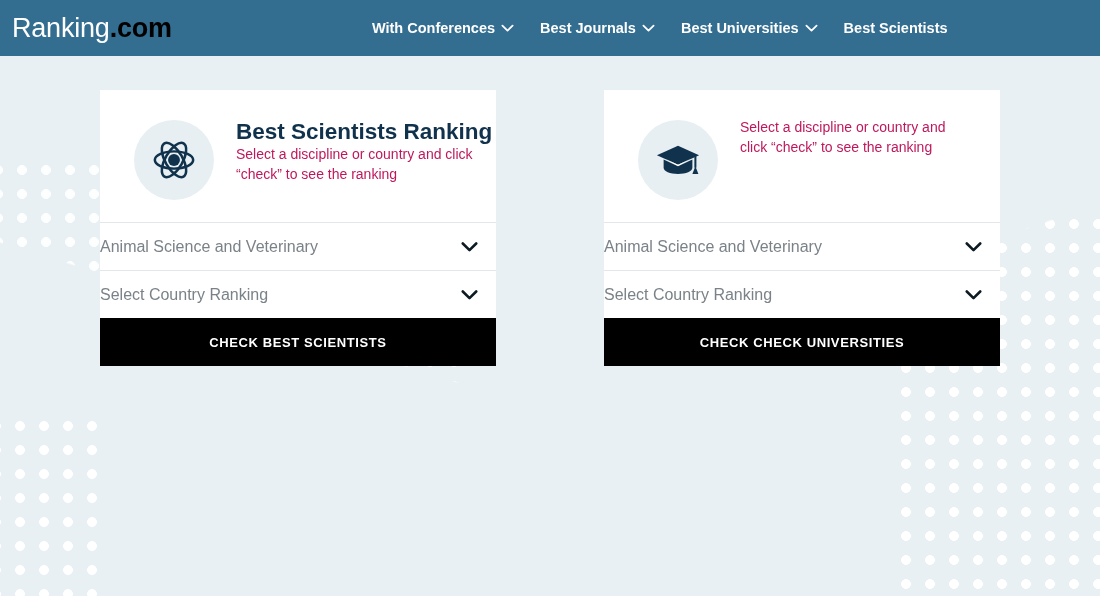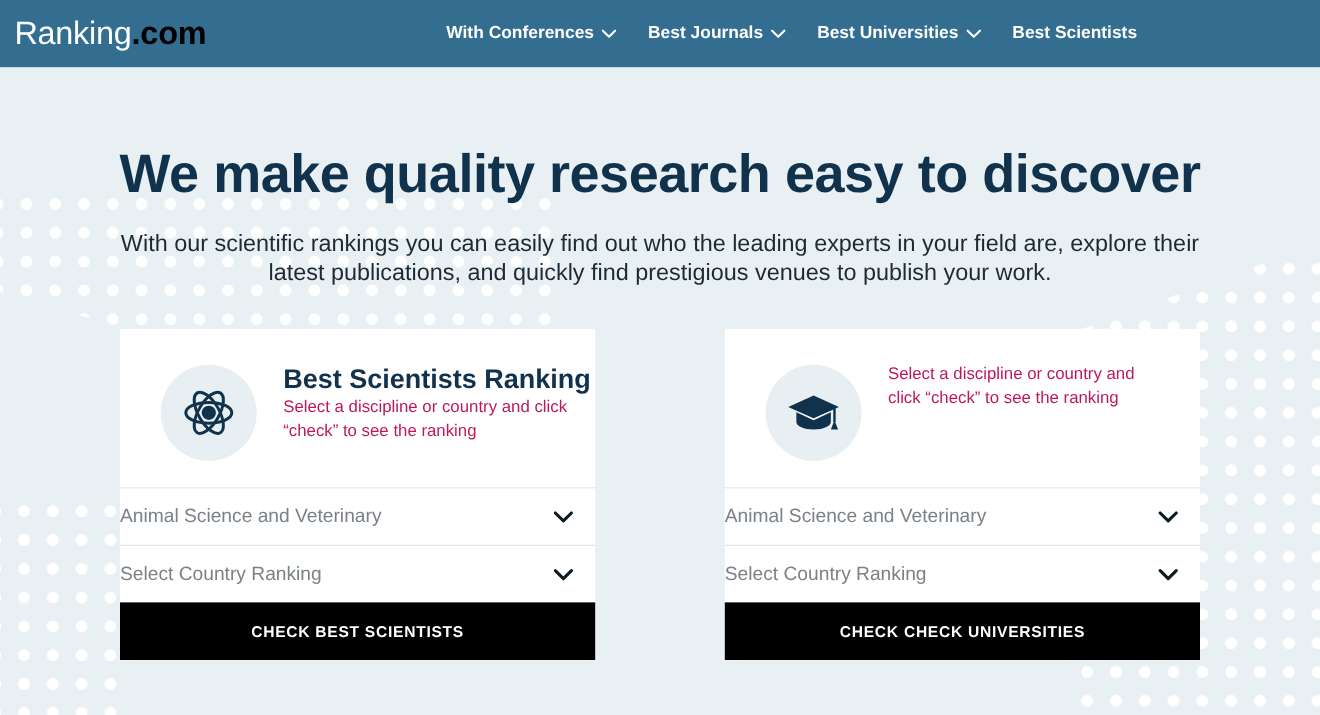--- a/index.html
+++ b/index.html
@@ -217,24 +217,20 @@
       </div>
 
       <div class="nav-item">
         <span>Best Scientists</span>
 
       </div>
 
     </nav>
   </div>
 
-  <div id="hero">
-    <h1 id="headline">We make quality research easy to discover</h1>
-    <p id="subtitle">With our scientific rankings you can easily find out who the leading experts in your field are, explore their latest publications, and quickly find prestigious venues to publish your work.</p>
-  </div>
 
   <div id="cards">
 
     <div class="card">
       <div class="card-head">
         <div class="card-icon">
           <svg width="46" height="46" viewBox="0 0 48 48">
             <g fill="none" stroke="#11324c" stroke-width="2.6">
               <ellipse cx="24" cy="24" rx="20" ry="9"></ellipse>
               <ellipse cx="24" cy="24" rx="20" ry="9" transform="rotate(60 24 24)"></ellipse>

